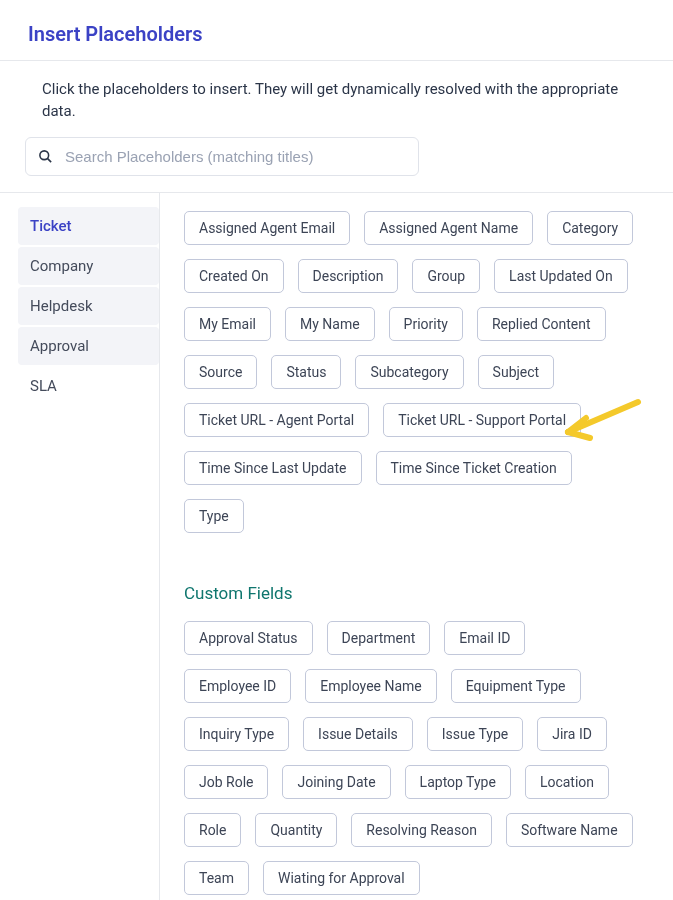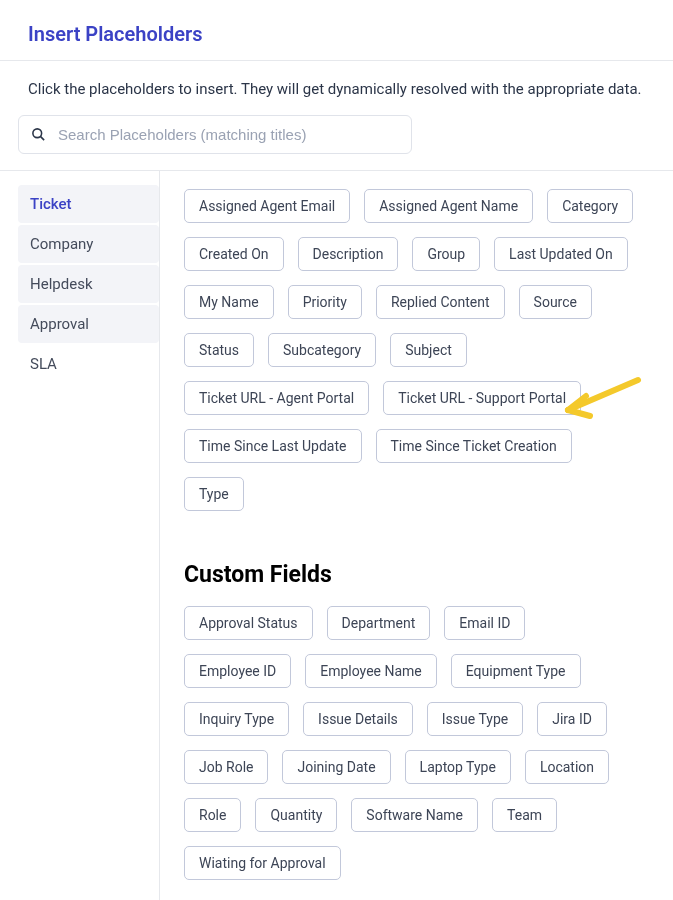--- a/index.html
+++ b/index.html
@@ -14,27 +14,27 @@
     }
     .header h1 {
       color: #3b42c5;
       font-size: 20px;
       font-weight: 600;
     }
     .divider {
       border-top: 1px solid #e6e8ec;
     }
     .instructions {
-      padding: 18px 28px 14px;
+      padding: 18px 42px 14px;
       font-size: 15px;
       color: #2b3548;
       line-height: 1.45;
     }
     .search-wrap {
-      padding: 0 18px 16px;
+      padding: 0 25px 16px;
     }
     .search-box {
       display: flex;
       align-items: center;
       border: 1px solid #e0e3ea;
       border-radius: 6px;
       padding: 10px 12px;
       width: 394px;
       gap: 12px;
     }
@@ -93,24 +93,24 @@
       align-items: center;
       border: 1px solid #c2c8da;
       border-radius: 5px;
       padding: 8px 14px;
       font-size: 14px;
       color: #3d4556;
       cursor: pointer;
       background: #fff;
     }
     .section-title {
-      font-size: 23px;
-      font-weight: 700;
+      font-size: 17px;
+      font-weight: 400;
       margin: 50px 0 18px;
-      color: #000000;
+      color: #0f766e;
     }
     .arrow-annotation {
       position: absolute;
       pointer-events: none;
     }
   </style>
 </head>
 <body>
 
 <div class="header">
@@ -148,20 +148,21 @@
   <div class="content">
 
     <div class="chip-group">
       <span class="chip">Assigned Agent Email</span>
       <span class="chip">Assigned Agent Name</span>
       <span class="chip">Category</span>
       <span class="chip">Created On</span>
       <span class="chip">Description</span>
       <span class="chip">Group</span>
       <span class="chip">Last Updated On</span>
+      <span class="chip">My Email</span>
       <span class="chip">My Name</span>
       <span class="chip">Priority</span>
       <span class="chip">Replied Content</span>
       <span class="chip">Source</span>
       <span class="chip">Status</span>
       <span class="chip">Subcategory</span>
       <span class="chip">Subject</span>
       <span class="chip">Ticket URL - Agent Portal</span>
       <span class="chip">Ticket URL - Support Portal</span>
       <span class="chip">Time Since Last Update</span>
@@ -181,20 +182,21 @@
       <span class="chip">Inquiry Type</span>
       <span class="chip">Issue Details</span>
       <span class="chip">Issue Type</span>
       <span class="chip">Jira ID</span>
       <span class="chip">Job Role</span>
       <span class="chip">Joining Date</span>
       <span class="chip">Laptop Type</span>
       <span class="chip">Location</span>
       <span class="chip">Role</span>
       <span class="chip">Quantity</span>
+      <span class="chip">Resolving Reason</span>
       <span class="chip">Software Name</span>
       <span class="chip">Team</span>
       <span class="chip">Wiating for Approval</span>
     </div>
 
     <svg class="arrow-annotation" style="left:396px; top:203px;" width="90" height="50" viewBox="0 0 90 50">
       <g stroke="#f4c92b" stroke-width="6" stroke-linecap="round" fill="none">
         <path d="M82,6 L12,36"></path>
         <path d="M12,36 L30,22"></path>
         <path d="M12,36 L34,42"></path>

